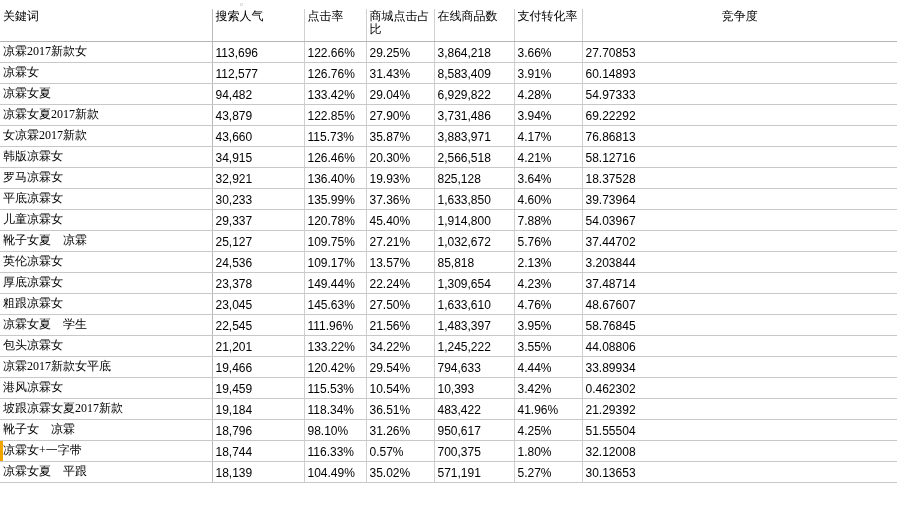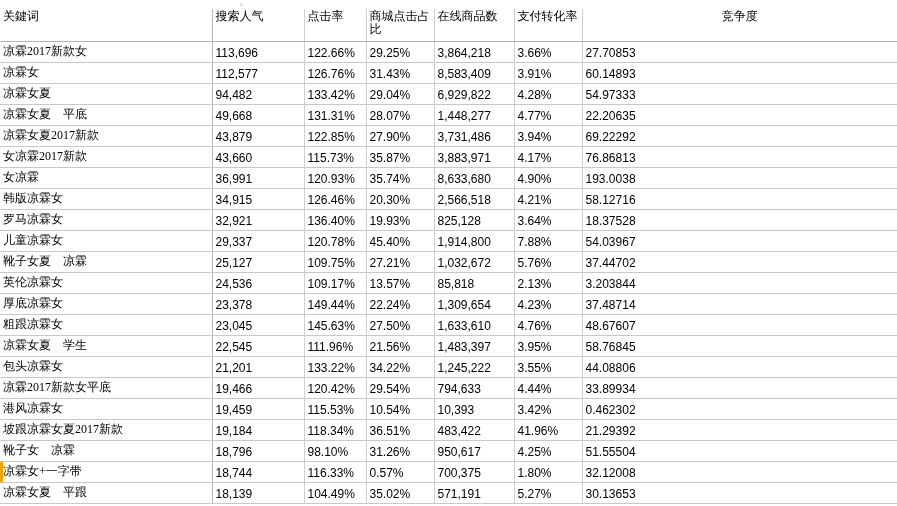--- a/index.html
+++ b/index.html
@@ -168,72 +168,63 @@
         <tr>
           <td class="kw">凉霖女夏</td>
           <td class="num">94,482</td>
           <td class="num">133.42%</td>
           <td class="num">29.04%</td>
           <td class="num">6,929,822</td>
           <td class="num">4.28%</td>
           <td class="num last">54.97333</td>
         </tr>
         <tr>
-          <td class="kw">凉霖女夏　平底</td>
-          <td class="num">49,668</td>
-          <td class="num">131.31%</td>
-          <td class="num">28.07%</td>
-          <td class="num">1,448,277</td>
-          <td class="num">4.77%</td>
-          <td class="num last">22.20635</td>
-        </tr>
-        <tr>
           <td class="kw">凉霖女夏2017新款</td>
           <td class="num">43,879</td>
           <td class="num">122.85%</td>
           <td class="num">27.90%</td>
           <td class="num">3,731,486</td>
           <td class="num">3.94%</td>
           <td class="num last">69.22292</td>
         </tr>
         <tr>
           <td class="kw">女凉霖2017新款</td>
           <td class="num">43,660</td>
           <td class="num">115.73%</td>
           <td class="num">35.87%</td>
           <td class="num">3,883,971</td>
           <td class="num">4.17%</td>
           <td class="num last">76.86813</td>
         </tr>
         <tr>
-          <td class="kw">女凉霖</td>
-          <td class="num">36,991</td>
-          <td class="num">120.93%</td>
-          <td class="num">35.74%</td>
-          <td class="num">8,633,680</td>
-          <td class="num">4.90%</td>
-          <td class="num last">193.0038</td>
-        </tr>
-        <tr>
           <td class="kw">韩版凉霖女</td>
           <td class="num">34,915</td>
           <td class="num">126.46%</td>
           <td class="num">20.30%</td>
           <td class="num">2,566,518</td>
           <td class="num">4.21%</td>
           <td class="num last">58.12716</td>
         </tr>
         <tr>
           <td class="kw">罗马凉霖女</td>
           <td class="num">32,921</td>
           <td class="num">136.40%</td>
           <td class="num">19.93%</td>
           <td class="num">825,128</td>
           <td class="num">3.64%</td>
           <td class="num last">18.37528</td>
+        </tr>
+        <tr>
+          <td class="kw">平底凉霖女</td>
+          <td class="num">30,233</td>
+          <td class="num">135.99%</td>
+          <td class="num">37.36%</td>
+          <td class="num">1,633,850</td>
+          <td class="num">4.60%</td>
+          <td class="num last">39.73964</td>
         </tr>
         <tr>
           <td class="kw">儿童凉霖女</td>
           <td class="num">29,337</td>
           <td class="num">120.78%</td>
           <td class="num">45.40%</td>
           <td class="num">1,914,800</td>
           <td class="num">7.88%</td>
           <td class="num last">54.03967</td>
         </tr>

